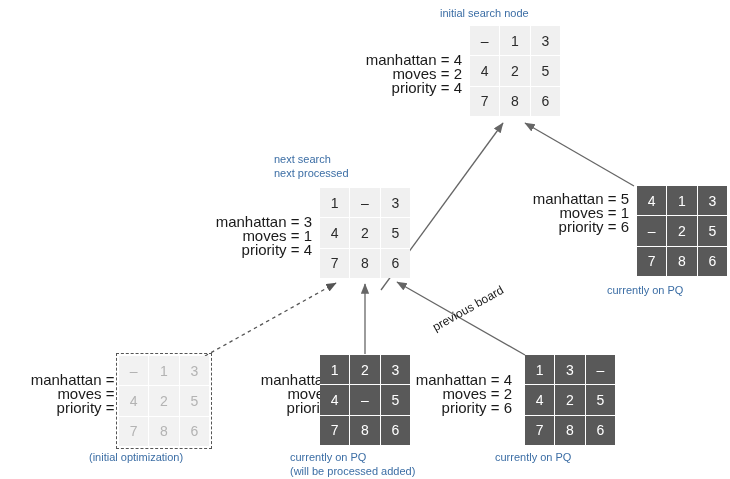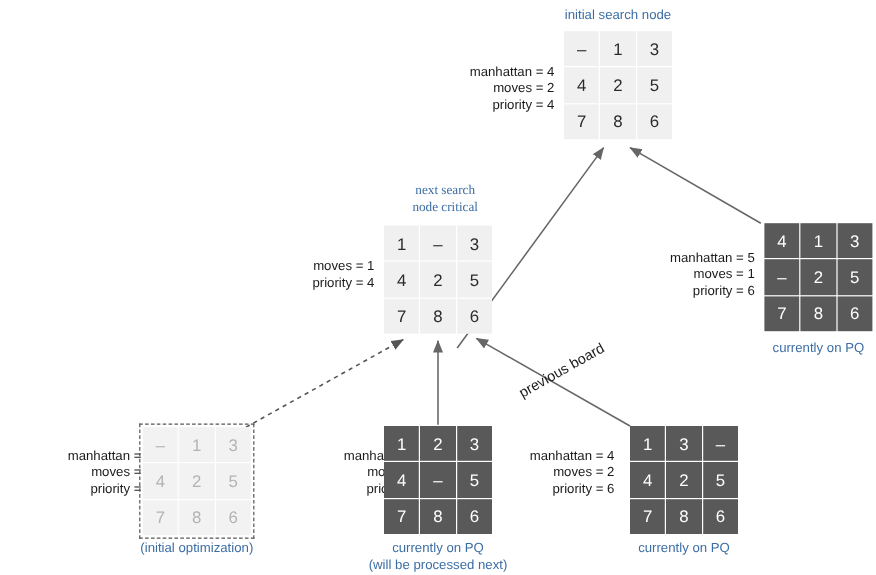--- a/index.html
+++ b/index.html
@@ -58,28 +58,27 @@
   .board.dark { gap: 1px; background: #ffffff; }
   .board.dark .cell {
     background: #595959;
     color: #ffffff;
   }
 
   
   .stats {
     position: absolute;
     text-align: right;
-    font-size: 11px;
+    font-size: 15px;
     line-height: 14px;
     color: #1a1a1a;
     white-space: nowrap;
   }
   .caption {
     position: absolute;
-    text-align: center;
     font-size: 11px;
     line-height: 14px;
     color: #3c6ea5;
     white-space: nowrap;
   }
   .edge-label {
     position: absolute;
     font-size: 12px;
     color: #1a1a1a;
     white-space: nowrap;
@@ -134,43 +133,44 @@
     <div class="cell">1</div>
     <div class="cell">3</div>
     <div class="cell">4</div>
     <div class="cell">2</div>
     <div class="cell">5</div>
     <div class="cell">7</div>
     <div class="cell">8</div>
     <div class="cell">6</div>
   </div>
 
-  <div class="caption" style="left:296px; top:152px; width:150px;font-family:Liberation Serif, serif;">
+  <div class="caption" style="left:274px; top:152px; width:150px;">
     <div>next search</div>
-    <div>node critical</div>
+    <div>next processed</div>
   </div>
 
   <div class="stats" style="left:180px; top:215px; width:132px;">
+    <div>manhattan = 3</div>
     <div>moves = 1</div>
     <div>priority = 4</div>
   </div>
 
   <div class="board light" style="left:320px; top:188px;">
     <div class="cell">1</div>
     <div class="cell">–</div>
     <div class="cell">3</div>
     <div class="cell">4</div>
     <div class="cell">2</div>
     <div class="cell">5</div>
     <div class="cell">7</div>
     <div class="cell">8</div>
     <div class="cell">6</div>
   </div>
 
-  <div class="stats" style="left:497px; top:208px; width:132px;">
+  <div class="stats" style="left:497px; top:192px; width:132px;">
     <div>manhattan = 5</div>
     <div>moves = 1</div>
     <div>priority = 6</div>
   </div>
 
   <div class="board dark" style="left:637px; top:186px;">
     <div class="cell">4</div>
     <div class="cell">1</div>
     <div class="cell">3</div>
     <div class="cell">–</div>
@@ -220,21 +220,21 @@
     <div class="cell">4</div>
     <div class="cell">–</div>
     <div class="cell">5</div>
     <div class="cell">7</div>
     <div class="cell">8</div>
     <div class="cell">6</div>
   </div>
 
   <div class="caption" style="left:290px; top:450px; width:150px;">
     <div>currently on PQ</div>
-    <div>(will be processed next)</div>
+    <div>(will be processed added)</div>
   </div>
 
   <div class="stats" style="left:380px; top:373px; width:132px;">
     <div>manhattan = 4</div>
     <div>moves = 2</div>
     <div>priority = 6</div>
   </div>
 
   <div class="board dark" style="left:525px; top:355px;">
     <div class="cell">1</div>

